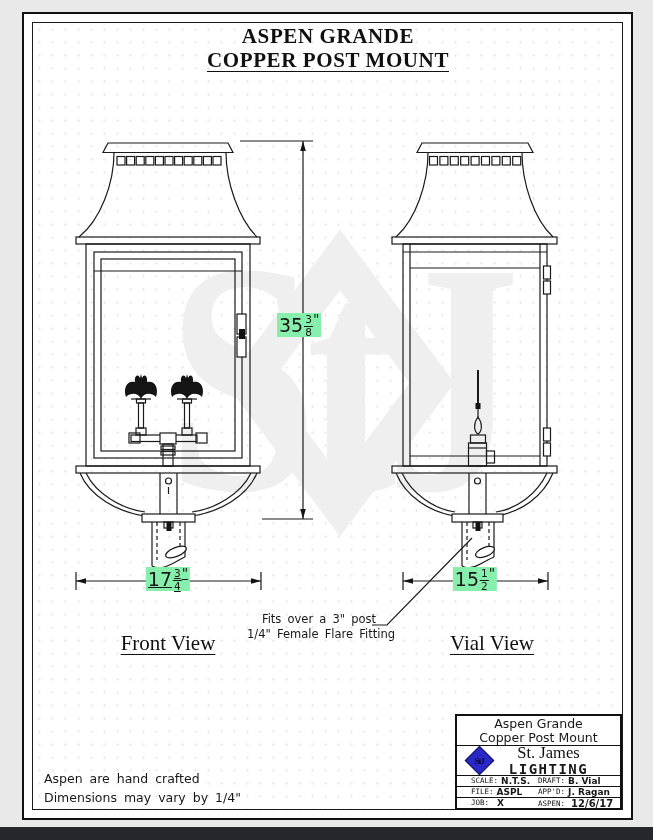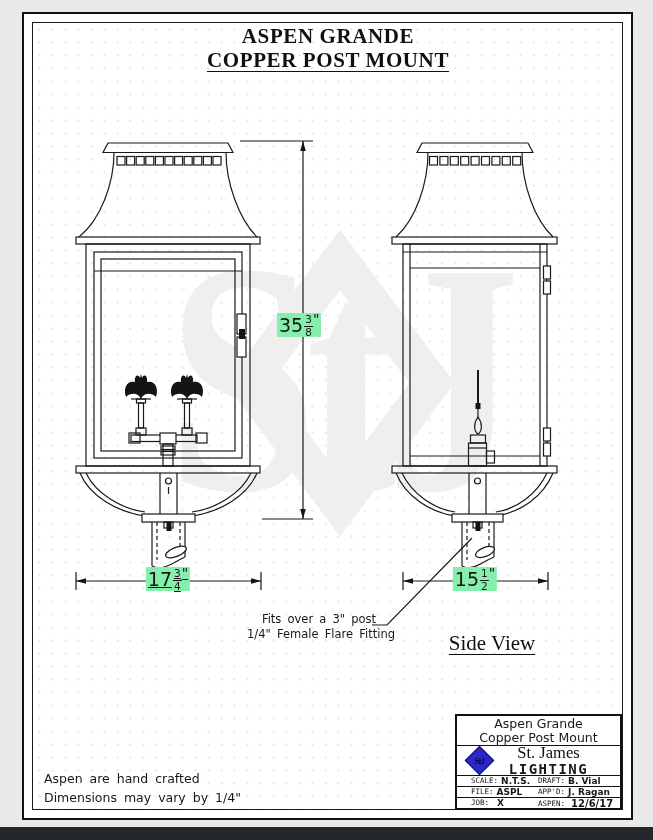--- a/index.html
+++ b/index.html
@@ -253,21 +253,22 @@
         <span class="fden">2</span>
       </span>
       <span class="inch">"</span>
   </div>
 
   <div class="txt note">
     <div>Fits over a 3" post</div>
     <div>1/4" Female Flare Fitting</div>
   </div>
 
-  <div class="txt view-label underlined" style="left:492px; top:631px;">Side View</div>
+  <div class="txt view-label underlined" style="left:168px; top:631px;">Front View</div>
+  <div class="txt view-label underlined" style="left:492px; top:631px;">Vial View</div>
 
   <div class="txt footnote">
     <div>Aspen are hand crafted</div>
     <div>Dimensions may vary by 1/4"</div>
   </div>
 
   <div class="tblock">
     <div class="tb-name">
       <div>Aspen Grande</div>
       <div>Copper Post Mount</div>

